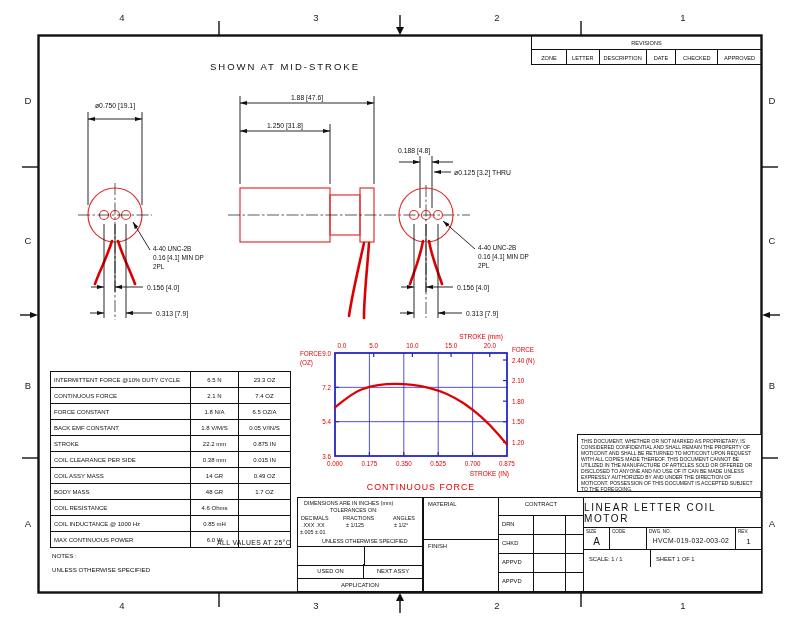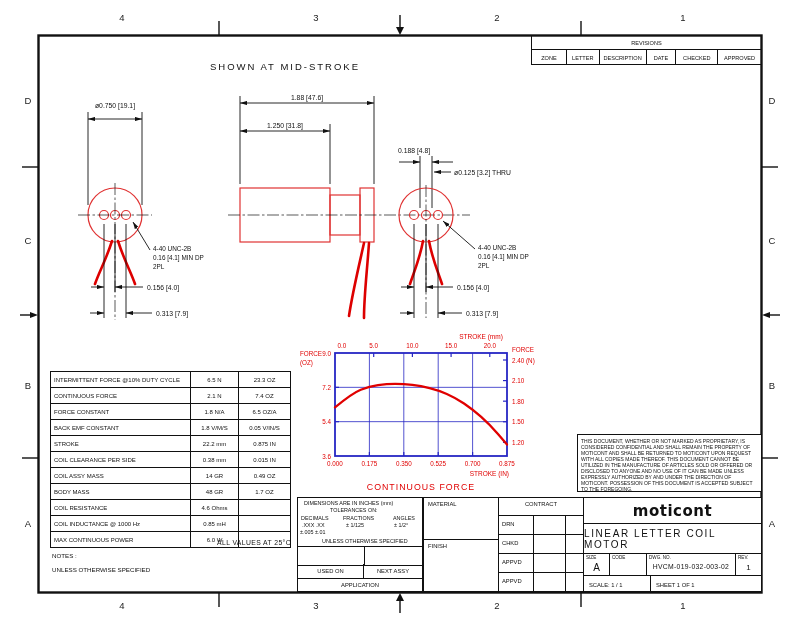--- a/index.html
+++ b/index.html
@@ -376,23 +376,20 @@
     <div class="row" style="top:74px;">
         <span class="lab">APPVD</span>
         <span class="d1"></span>
         <span class="d2"></span>
       </div>
   </div>
 
   <div id="prop" class="abs blk">THIS DOCUMENT, WHETHER OR NOT MARKED AS PROPRIETARY, IS CONSIDERED CONFIDENTIAL AND SHALL REMAIN THE PROPERTY OF MOTICONT AND SHALL BE RETURNED TO MOTICONT UPON REQUEST WITH ALL COPIES MADE THEREOF. THIS DOCUMENT CANNOT BE UTILIZED IN THE MANUFACTURE OF ARTICLES SOLD OR OFFERED OR DISCLOSED TO ANYONE AND NO USE OF IT CAN BE MADE UNLESS EXPRESSLY AUTHORIZED BY AND UNDER THE DIRECTION OF MOTICONT. POSSESSION OF THIS DOCUMENT IS ACCEPTED SUBJECT TO THE FOREGOING.</div>
 
   <div id="tb" class="abs blk">
-    <div class="lr">
-        <span id="logo">moticont</span>
-      </div>
     <div class="ttl">LINEAR LETTER COIL MOTOR</div>
     <div class="sz">
       <div style="width:26px;">
         <span class="lbl">SIZE</span>
         <span class="big">A</span>
       </div>
       <div style="width:37px;">
         <span class="lbl">CODE</span>
       </div>
       <div style="width:89px;">

